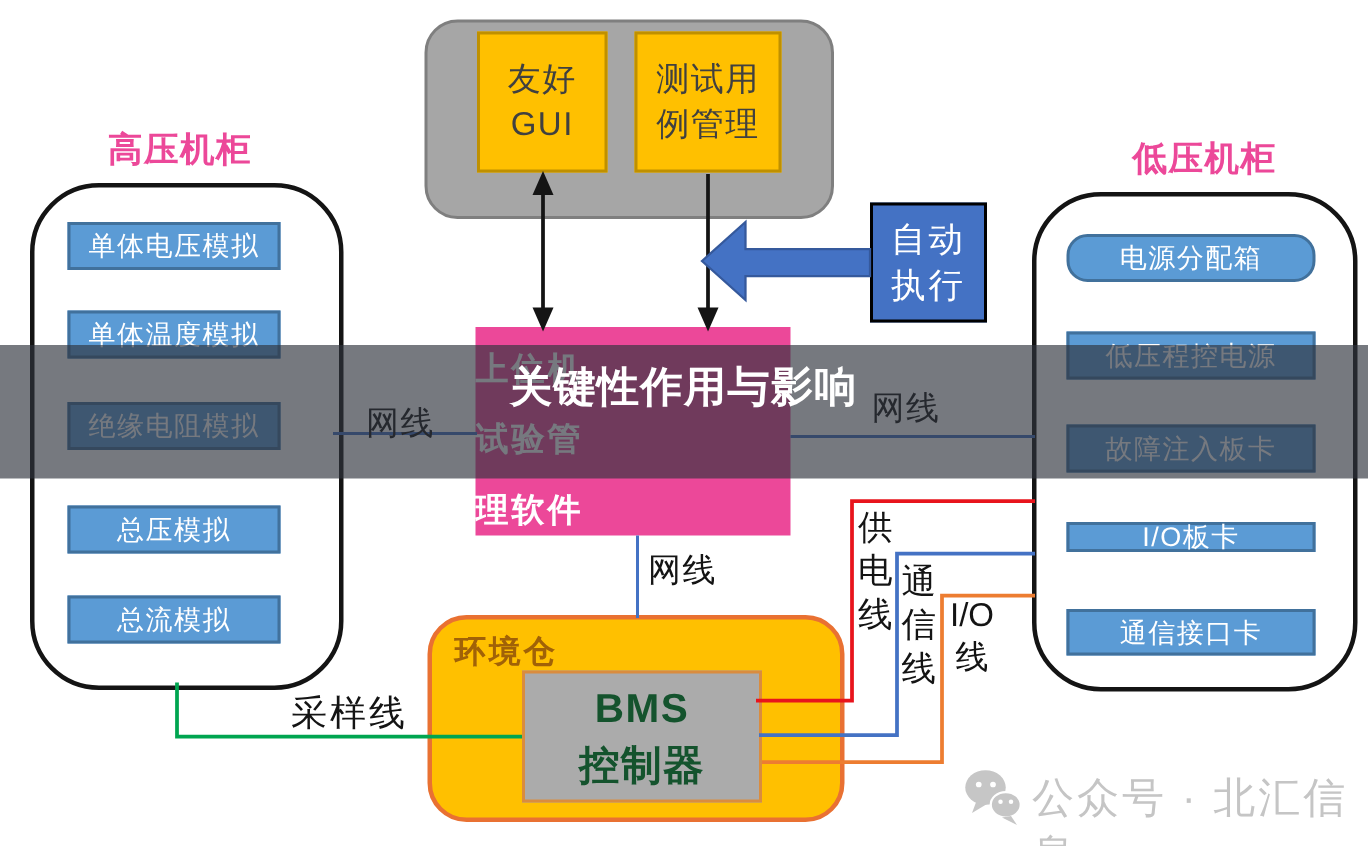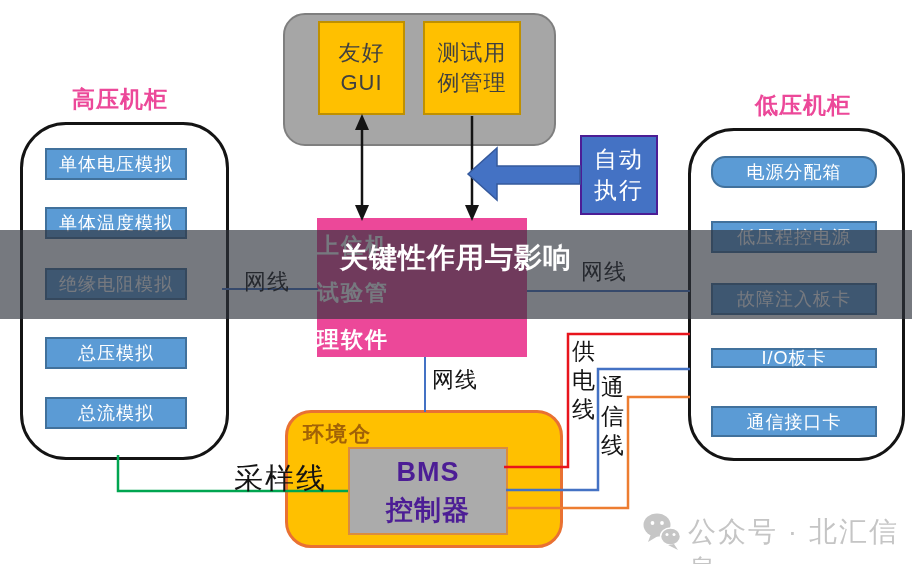--- a/index.html
+++ b/index.html
@@ -18,41 +18,41 @@
     display:flex;align-items:center;justify-content:center;letter-spacing:1px;box-sizing:border-box;
   }
   
   .gui-panel{background:#A6A6A6;border:2px solid #7F7F7F;border-radius:22px;z-index:6;box-sizing:border-box;}
   .orange-box{
     background:#FFC000;border:2px solid #BF9000;color:#404040;font-size:22px;font-weight:500;
     text-align:center;white-space:pre-line;z-index:10;line-height:30px;
     display:flex;align-items:center;justify-content:center;box-sizing:border-box;letter-spacing:1px;
   }
   .auto-exec{
-    background:#4472C4;border:2px solid #4c1d95;color:#fff;font-size:23px;font-weight:500;
+    background:#4472C4;border:2px solid #000000;color:#fff;font-size:23px;font-weight:500;
     text-align:center;white-space:pre-line;line-height:31px;z-index:10;
     display:flex;align-items:center;justify-content:center;box-sizing:border-box;letter-spacing:2px;
   }
   .host-box{
     background:#ec4899;color:#ffffff;font-size:22px;font-weight:600;
     white-space:pre-line;line-height:47px;padding-top:4px;z-index:6;box-sizing:border-box;letter-spacing:2px;
   }
   .env-box{background:#FFC000;border:3px solid #E97132;border-radius:26px;z-index:6;box-sizing:border-box;}
   .env-label{font-size:21px;font-weight:bold;color:#a16207;z-index:10;letter-spacing:2px;}
   .bms-box{
-    background:#ABABAB;border:2px solid #D98C3F;color:#4c1d95;font-size:27px;font-weight:bold;
+    background:#ABABAB;border:2px solid #D98C3F;color:#14532d;font-size:27px;font-weight:bold;
     text-align:center;white-space:pre-line;line-height:38px;z-index:10;
     display:flex;align-items:center;justify-content:center;box-sizing:border-box;letter-spacing:1px;
   }
   
   .line-label{color:#141414;z-index:22;white-space:pre-line;}
   .lab-h{font-size:22px;letter-spacing:1px;}
   .lab-v{font-size:23px;line-height:29px;word-break:break-all;}
   .lab-io{font-size:22px;line-height:28px;text-align:center;word-break:break-all;}
-  .lab-sample{font-size:29px;letter-spacing:2px;margin-left:40px;}
+  .lab-sample{font-size:24px;letter-spacing:2px;}
   svg.wires{position:absolute;left:0;top:0;z-index:20;}
   
   .banner{
     left:0;top:230px;width:912px;height:89px;background:rgba(47,51,60,0.66);
     z-index:50;text-align:center;color:#ffffff;font-weight:800;font-size:28px;line-height:37px;
     padding-top:9px;box-sizing:border-box;letter-spacing:1px;
   }
   
   .watermark-text{font-size:28px;color:#c5c5c5;letter-spacing:2px;z-index:30;}
   .wechat{z-index:30;}
@@ -123,20 +123,21 @@
 
     <polyline points="508,508 628,508 628,397 690,397" fill="none" stroke="#ED7D31" stroke-width="2.5"></polyline>
   </svg>
 
   <div class="abs line-label lab-h" style="left:244px;top:267px;">网线</div>
   <div class="abs line-label lab-h" style="left:581px;top:257px;">网线</div>
   <div class="abs line-label lab-h" style="left:432px;top:365px;">网线</div>
   <div class="abs line-label lab-sample" style="left:194px;top:459px;">采样线</div>
   <div class="abs line-label lab-v" style="left:572px;top:337px;width:27px;">供电线</div>
   <div class="abs line-label lab-v" style="left:601px;top:373px;width:27px;">通信线</div>
+  <div class="abs line-label lab-io" style="left:626px;top:396px;width:44px;">I/O线</div>
 
   <div class="abs banner">
     <div>关键性作用与影响</div>
   </div>
 
   <svg class="abs wechat" style="left:642px;top:511px;" width="40" height="40" viewBox="0 0 40 40">
     <ellipse cx="15" cy="14" rx="13.5" ry="11.5" fill="#C6C6C6"></ellipse>
     <polygon points="9,23 6,31 16,25" fill="#C6C6C6"></polygon>
     <circle cx="10.5" cy="12" r="1.9" fill="#ffffff"></circle>
     <circle cx="20" cy="12" r="1.9" fill="#ffffff"></circle>

